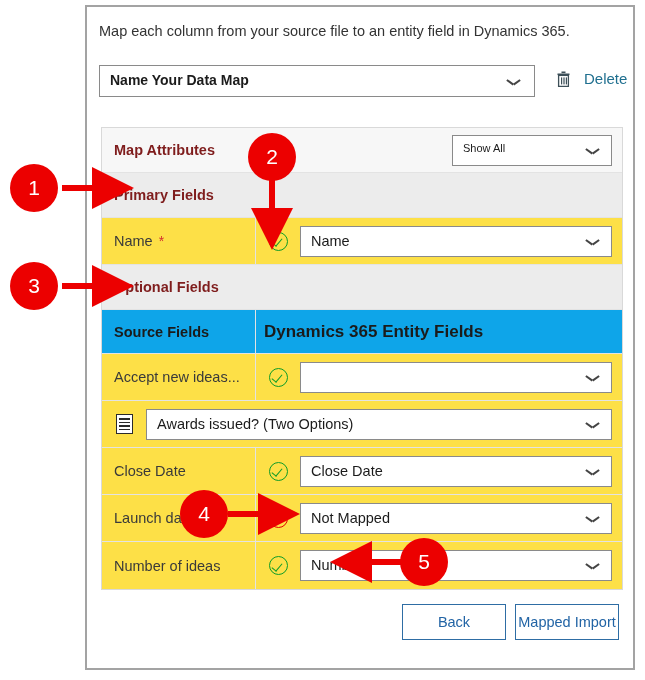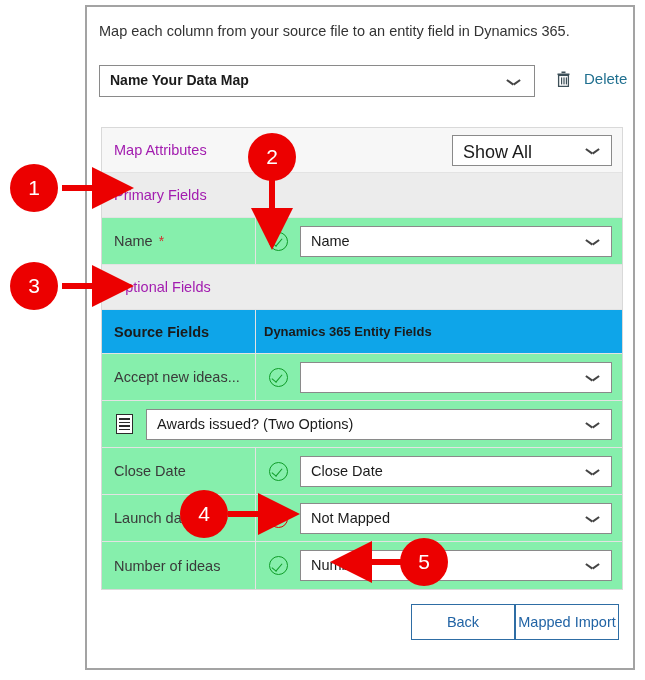--- a/index.html
+++ b/index.html
@@ -124,21 +124,21 @@
   .row-group {
     height: 45px;
     background: #ececec;
   }
   .row-colhdr {
     height: 44px;
     background: #0ea5e9;
   }
   .row-field {
     height: 47px;
-    background: #86efac;
+    background: #fde047;
   }
 
   .cell-left {
     width: 154px;
     flex: 0 0 154px;
     padding-left: 12px;
     box-sizing: border-box;
     font-size: 14.5px;
     color: #3a3a3a;
     white-space: nowrap;
@@ -148,22 +148,22 @@
     align-items: center;
   }
   .row-field .cell-left { border-right: 1px solid #e3e3e3; }
   .row-colhdr .cell-left {
     border-right: 1px solid #e3e3e3;
     font-weight: 700;
     color: #1b1b1b;
   }
   .row-maphdr .cell-left,
   .row-group .cell-left {
-    font-weight: 400;
-    color: #a21caf;
+    font-weight: 700;
+    color: #7f1d1d;
     width: auto;
     flex: 1 1 auto;
   }
   .req-star {
     color: #d32f2f;
     margin-left: 6px;
     font-size: 14px;
   }
 
   .cell-icon {
@@ -175,21 +175,21 @@
     align-self: stretch;
   }
   .cell-right {
     flex: 1 1 auto;
     display: flex;
     align-items: center;
     padding-right: 10px;
     align-self: stretch;
   }
   .row-colhdr .cell-right {
-    font-size: 13px;
+    font-size: 17px;
     font-weight: 700;
     color: #1b1b1b;
     padding-left: 8px;
   }
 
   .fld-select {
     position: relative;
     flex: 1 1 auto;
     height: 31px;
     border: 1px solid #8a8a8a;
@@ -214,21 +214,21 @@
     border: 1px solid #8a8a8a;
     background: #ffffff;
     box-sizing: border-box;
     margin-left: auto;
     margin-right: 10px;
   }
   #showall-select .sel-text {
     position: absolute;
     left: 10px;
     top: 6px;
-    font-size: 18px;
+    font-size: 11px;
     color: #1b1b1b;
   }
   #showall-select .chev { right: 12px; top: 12px; }
 
   
   .ico-check {
     width: 19px;
     height: 19px;
     border: 1.6px solid #0e9c28;
     border-radius: 50%;
@@ -276,21 +276,21 @@
     margin: 2px 0 0 0;
   }
   .ico-list i:first-child { margin-top: 1px; }
 
   
   #footer-buttons {
     position: absolute;
     right: 14px;
     bottom: 28px;
     display: flex;
-    gap: 0;
+    gap: 9px;
   }
   .btn {
     min-width: 104px;
     height: 36px;
     border: 1px solid #2e6da4;
     background: #ffffff;
     color: #2264a5;
     font-size: 14.5px;
     font-family: "Liberation Sans", sans-serif;
     display: flex;

